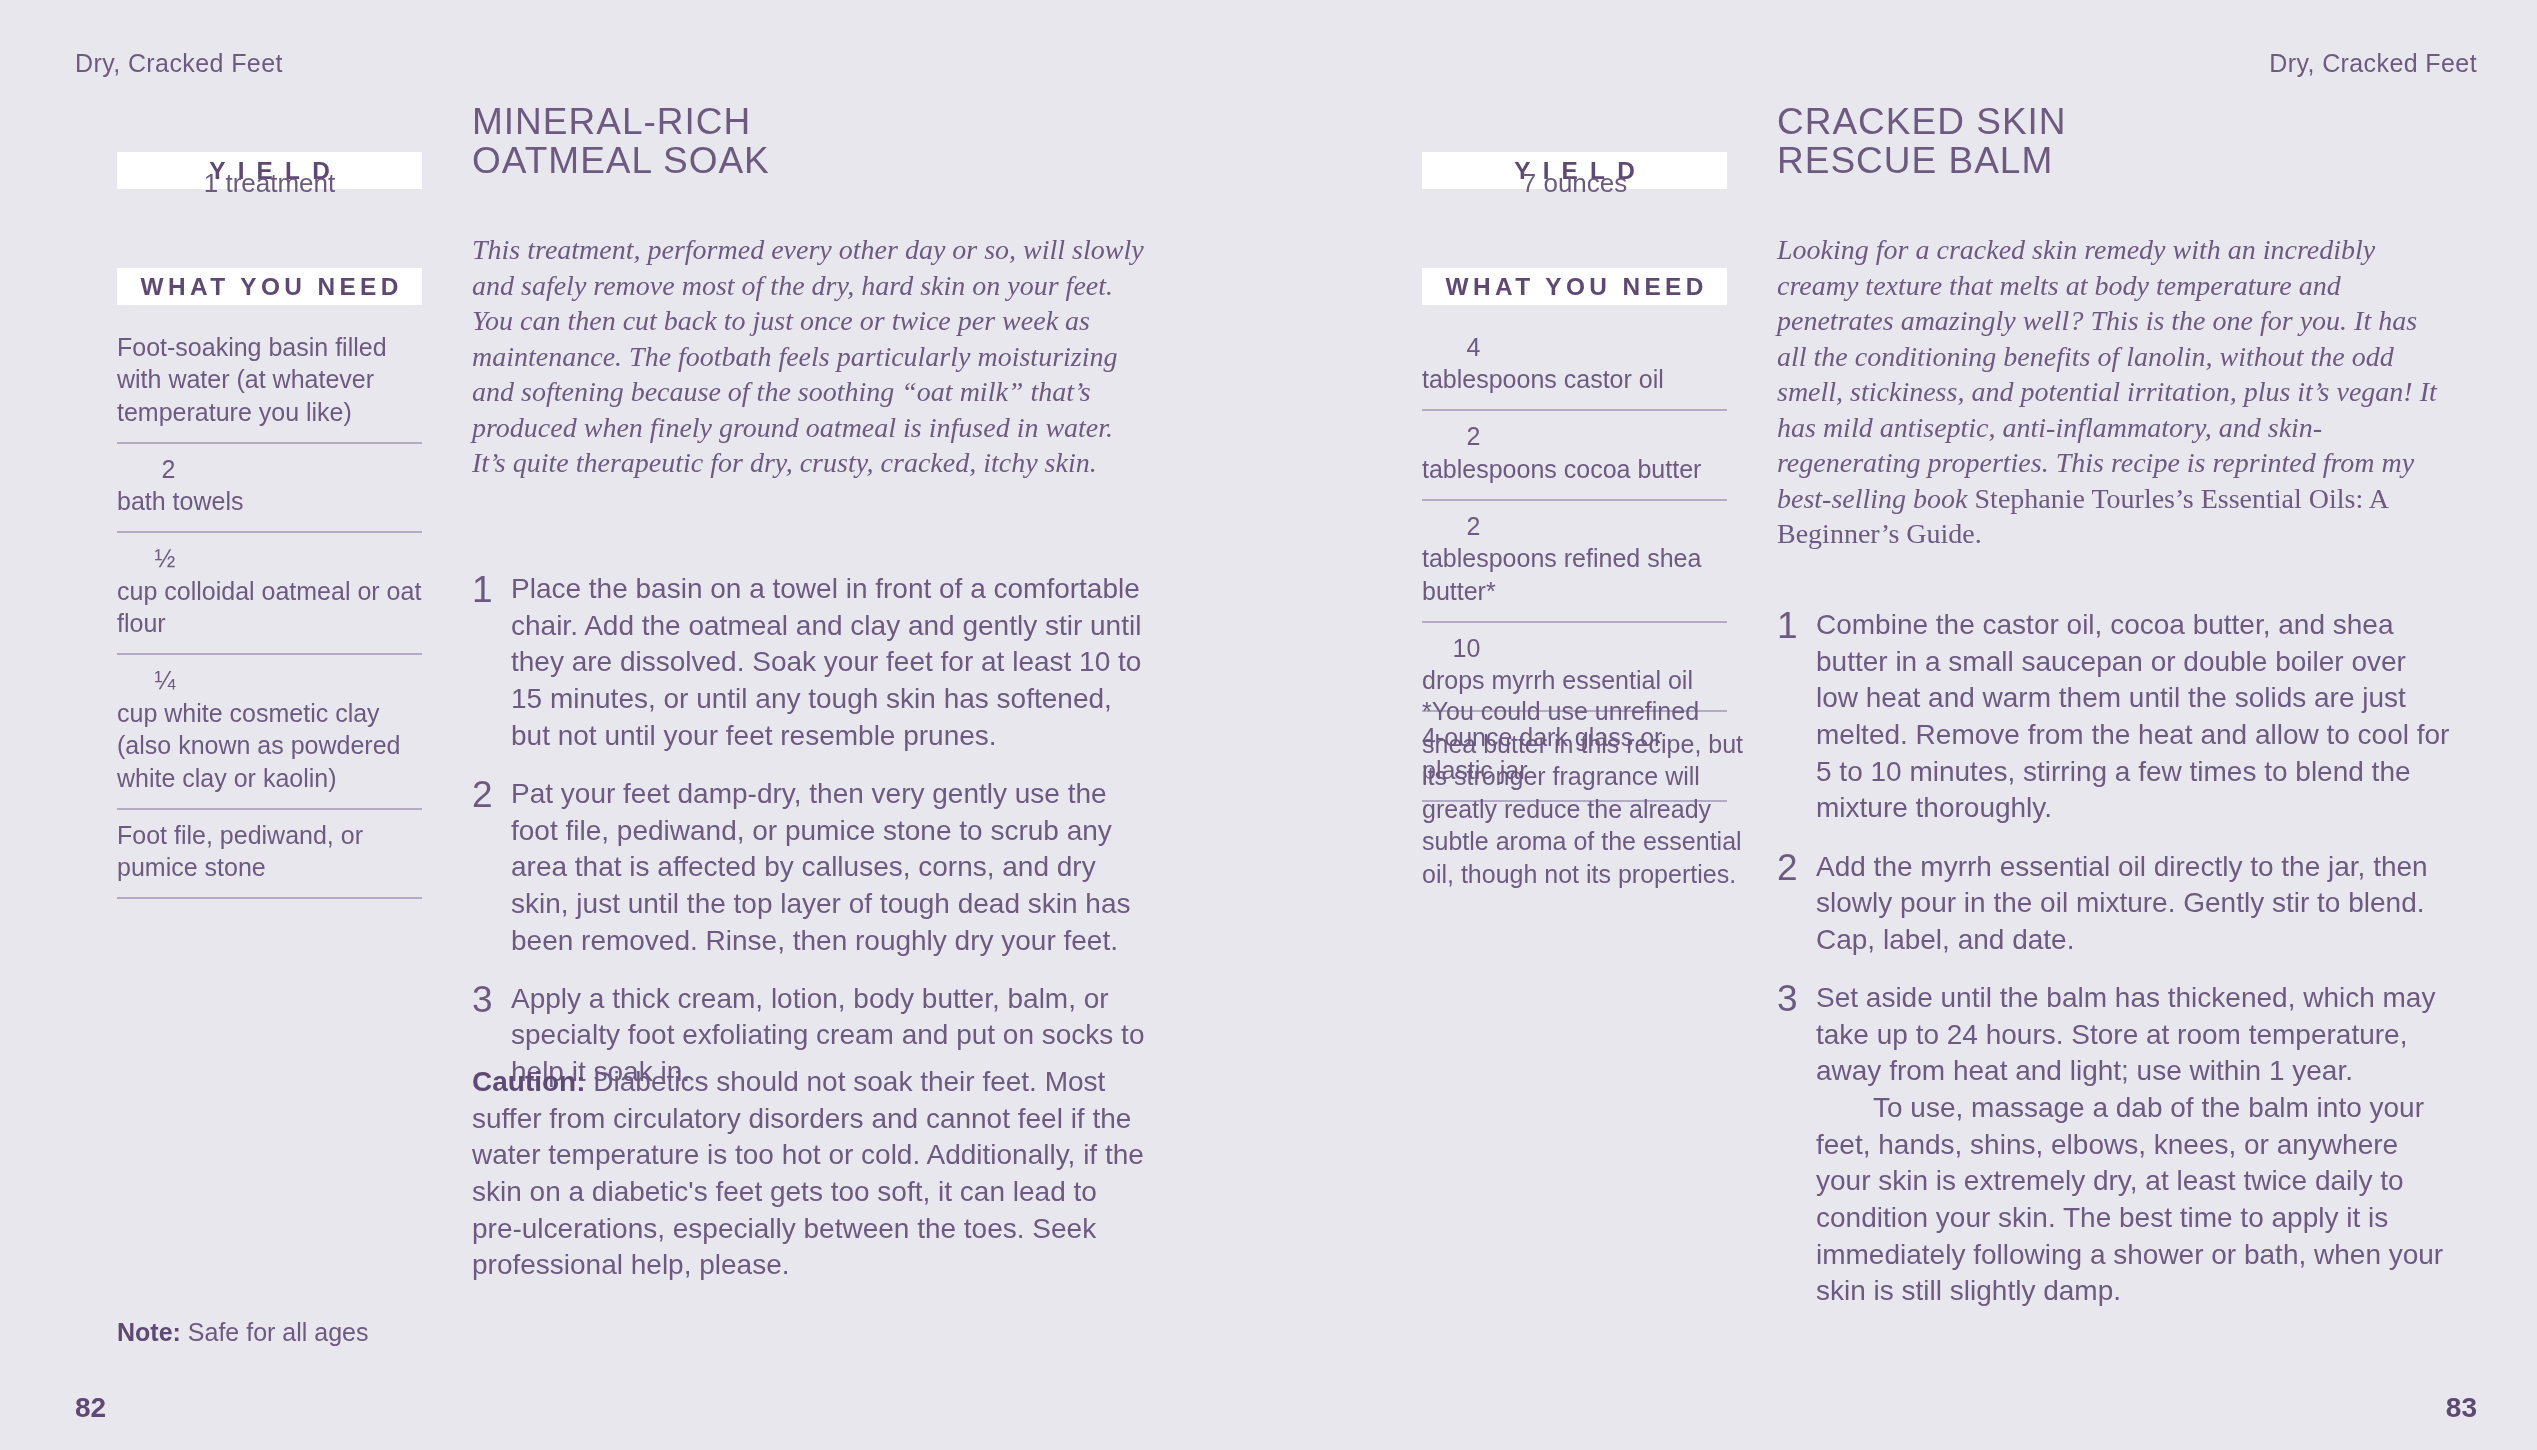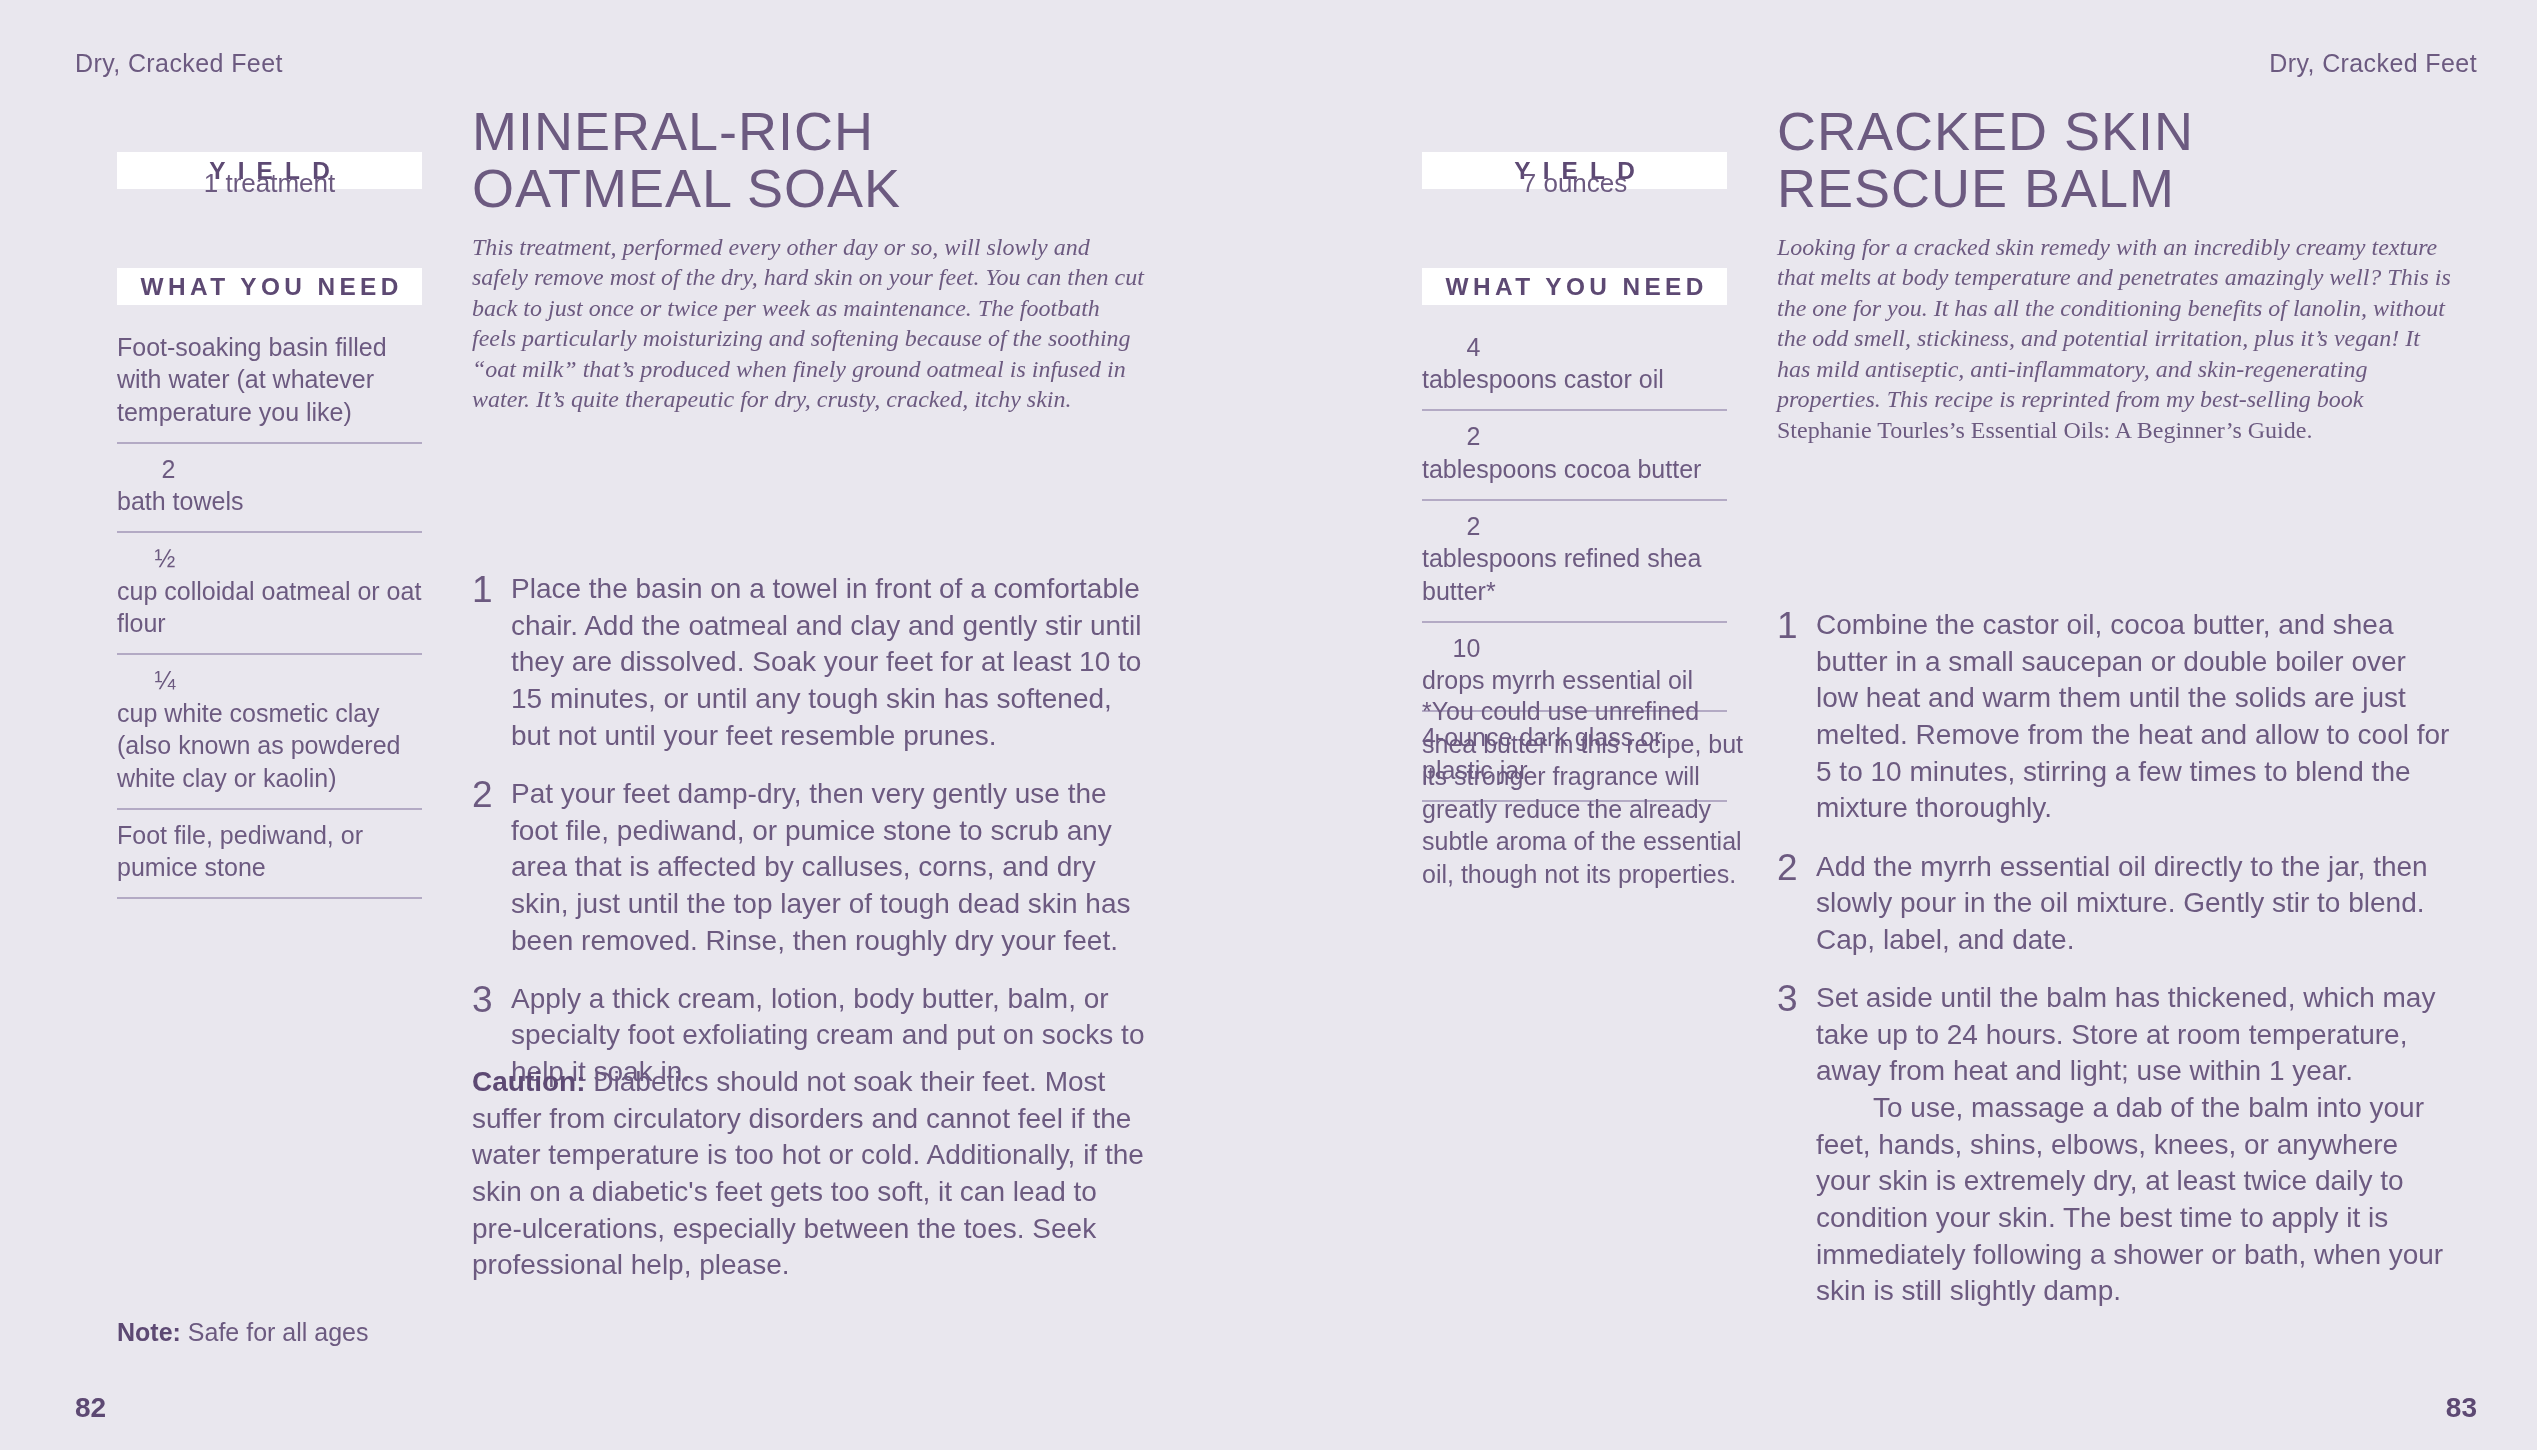--- a/index.html
+++ b/index.html
@@ -61,27 +61,27 @@
     font-size:25px;line-height:1.3;
   }
 
   
   .main{position:absolute;width:675px;}
   .page.left .main{left:472px;}
   .page.right .main{left:508px;}
 
   .recipe-title{
     position:absolute;top:103px;left:0;width:105%;
-    font-size:54px;line-height:1.05;font-weight:400;
+    font-size:37px;line-height:1.05;font-weight:400;
     letter-spacing:1px;color:var(--ink);
   }
   .intro{
     position:absolute;top:232px;left:0;width:100%;
     font-family:"Liberation Serif",serif;font-style:italic;
-    font-size:24px;line-height:1.27;color:var(--ink);
+    font-size:28px;line-height:1.27;color:var(--ink);
   }
   .intro .roman{font-style:normal;}
   .steps{position:absolute;left:0;width:100%;}
   .page.left .steps{top:571px;}
   .page.right .steps{top:607px;}
   .step{display:flex;margin-bottom:21.5px;}
   .step-num{
     flex:none;width:39px;font-size:37px;line-height:1.0;
     font-weight:400;color:var(--ink);
   }

